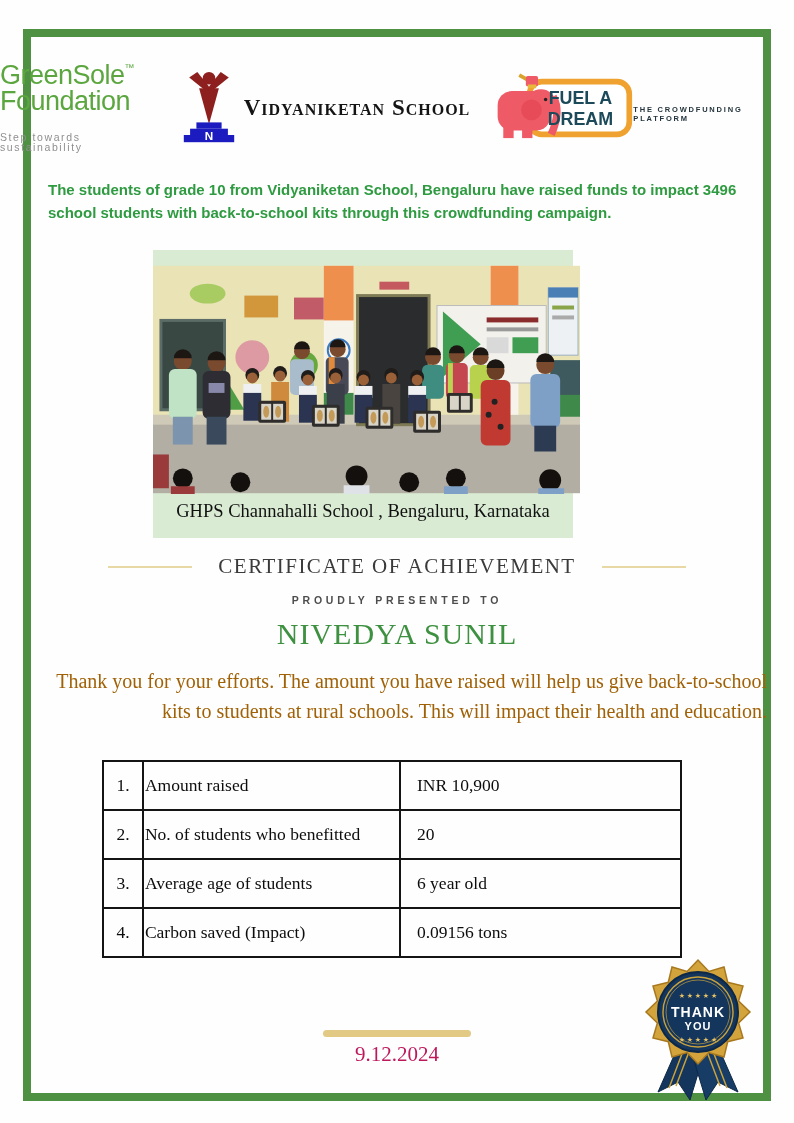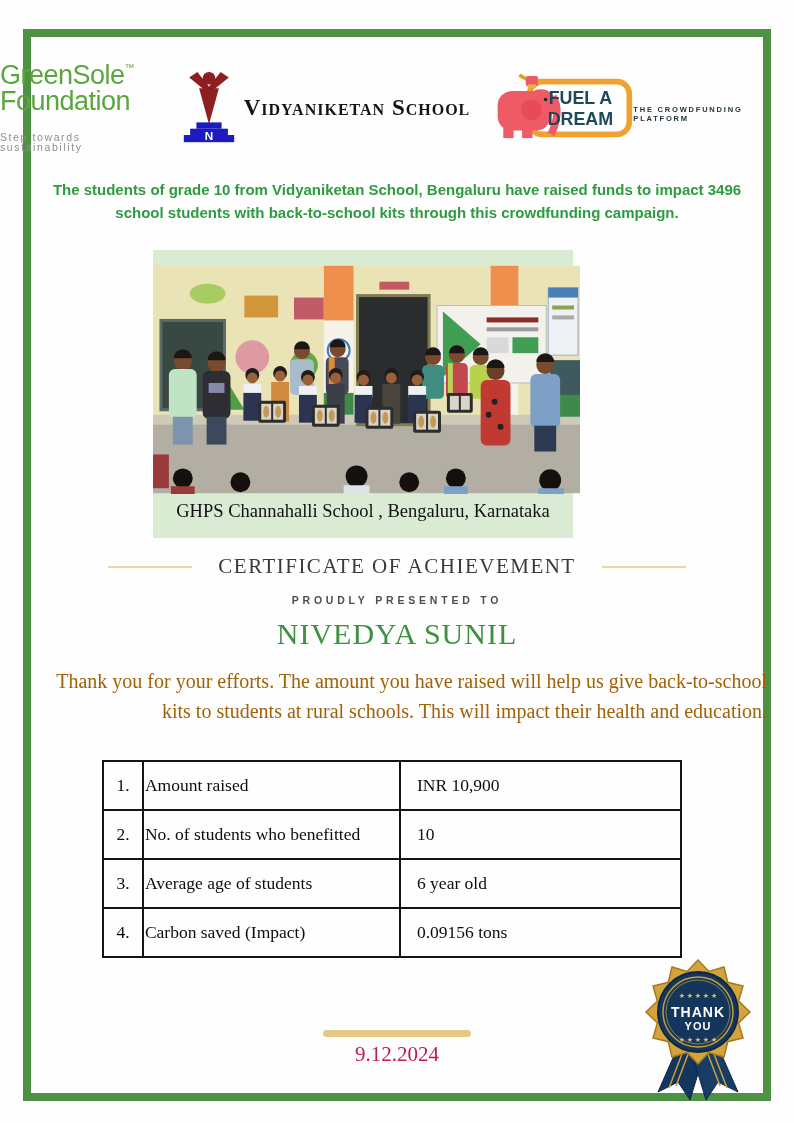--- a/index.html
+++ b/index.html
@@ -18,21 +18,21 @@
   .gs-logo{font-family:"Liberation Sans",sans-serif;line-height:.95;text-align:left}
   .gs-line{font-size:27px;color:var(--logo-green);font-weight:500;letter-spacing:-.5px}
   .gs-tm{font-size:10px;vertical-align:top;color:var(--logo-green)}
   .gs-tag{margin-top:19px;font-size:10.5px;color:#8f8f8f;letter-spacing:1.6px}
   .vn-logo{display:flex;align-items:center;gap:8px}
   .vn-text{font-family:"Liberation Serif",serif;font-variant:small-caps;font-weight:700;font-size:23px;letter-spacing:1px;color:#141414;white-space:nowrap}
   .fad-logo{display:flex;flex-direction:row;align-items:center}
   .fad-tag{font-family:"Liberation Sans",sans-serif;font-size:7.5px;font-weight:700;letter-spacing:1.8px;color:#23343c;margin-top:12px}
 
   
-  .intro{position:absolute;top:178px;left:48px;right:48px;text-align:center;
+  .intro{position:absolute;top:178px;left:48px;right:48px;text-align:left;
     font-family:"Liberation Sans",sans-serif;font-weight:700;font-size:15px;line-height:1.55;color:var(--green-text)}
 
   
   .photo-box{position:absolute;top:250px;left:153px;width:420px;height:288px;background:var(--photo-bg);text-align:center}
   .photo-box svg{display:block;margin:15px auto 0}
   .photo-caption{margin-top:7px;font-size:18.5px;color:#111}
 
   
   .heading{position:absolute;top:554px;left:108px;width:578px;display:flex;align-items:center;gap:26px}
   .heading .rule{flex:1;height:2px;background:var(--tan)}
@@ -274,21 +274,21 @@
   <table class="stats">
     <tbody>
       <tr>
         <td class="c-num">1.</td>
         <td class="c-label">Amount raised</td>
         <td class="c-value">INR 10,900</td>
       </tr>
       <tr>
         <td class="c-num">2.</td>
         <td class="c-label">No. of students who benefitted</td>
-        <td class="c-value">10</td>
+        <td class="c-value">20</td>
       </tr>
       <tr>
         <td class="c-num">3.</td>
         <td class="c-label">Average age of students</td>
         <td class="c-value">6 year old</td>
       </tr>
       <tr>
         <td class="c-num">4.</td>
         <td class="c-label">Carbon saved (Impact)</td>
         <td class="c-value">0.09156 tons</td>

